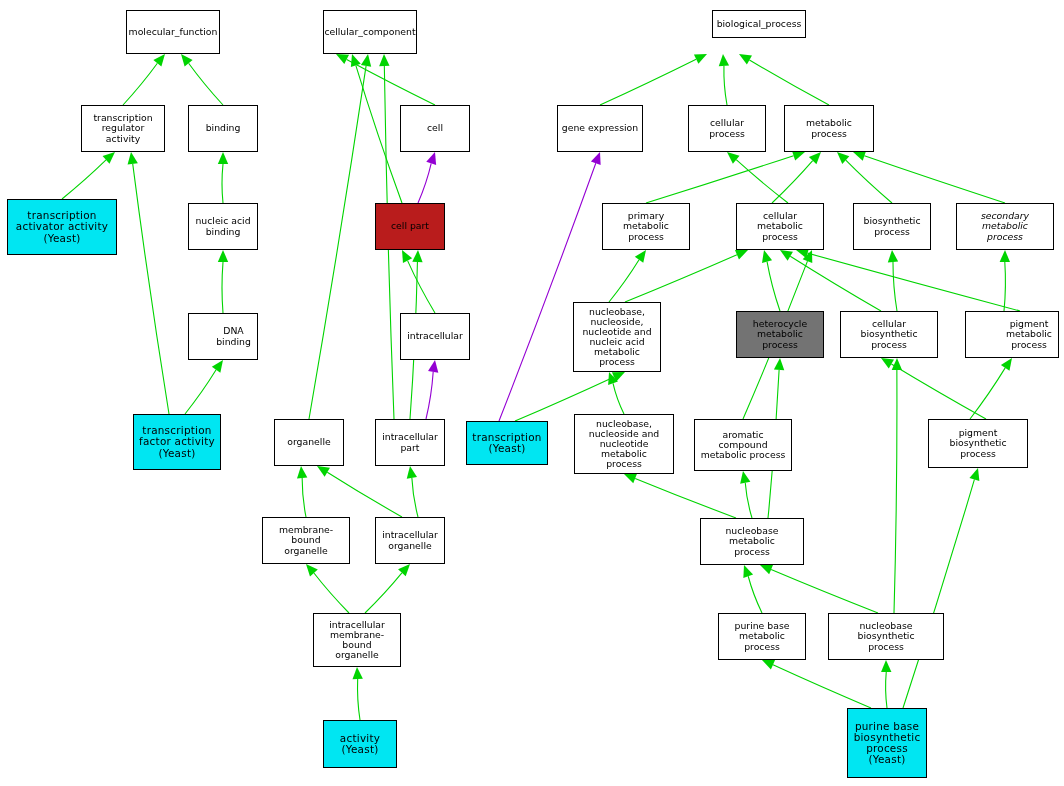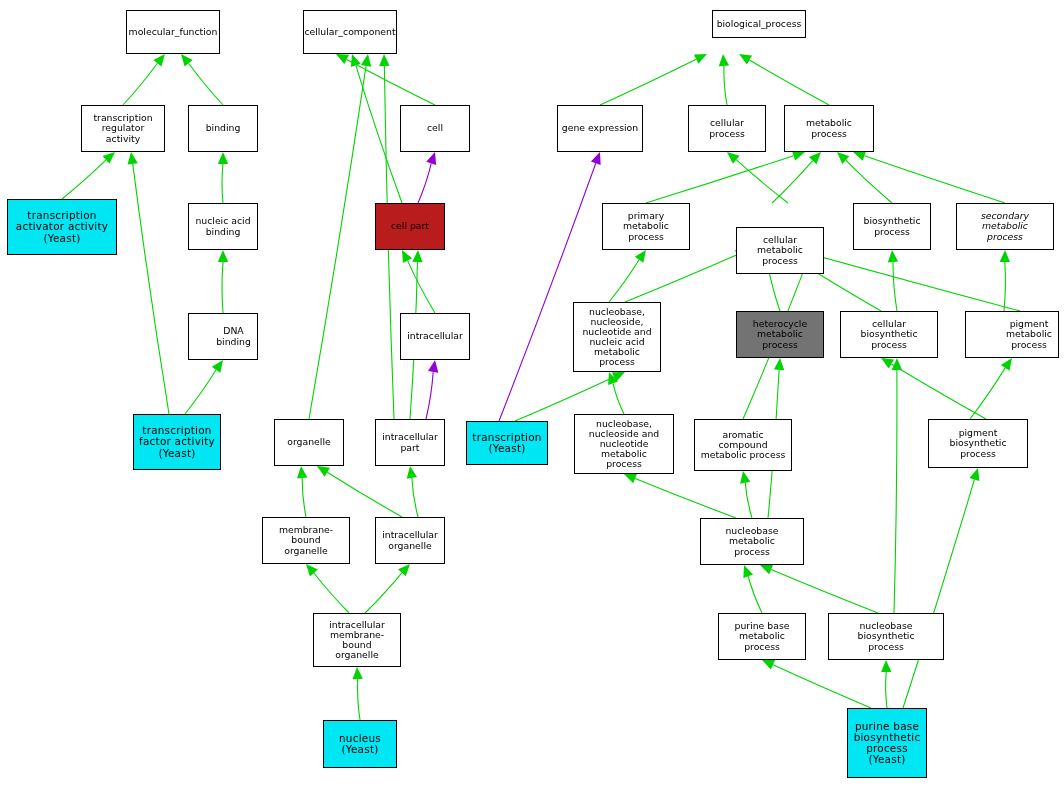--- a/index.html
+++ b/index.html
@@ -204,21 +204,21 @@
 binding</span>
       </div>
       <div class="node" style="left: 188px; top: 313px; width: 70px; height: 47px; background: rgb(255, 255, 255); border-color: rgb(0, 0, 0);">
         <span style="white-space: pre-line; margin-left: 21px;">DNA binding</span>
       </div>
       <div class="node hl" style="left: 133px; top: 414px; width: 88px; height: 56px; background: rgb(0, 230, 242); border-color: rgb(0, 0, 0);">
         <span style="white-space: pre-line;">transcription
 factor activity
 (Yeast)</span>
       </div>
-      <div class="node" style="left: 303px; top: 10px; width: 94px; height: 44px; background: rgb(255, 255, 255); border-color: rgb(0, 0, 0);">
+      <div class="node" style="left: 323px; top: 10px; width: 94px; height: 44px; background: rgb(255, 255, 255); border-color: rgb(0, 0, 0);">
         <span style="white-space: pre-line;">cellular_component</span>
       </div>
       <div class="node" style="left: 400px; top: 105px; width: 70px; height: 47px; background: rgb(255, 255, 255); border-color: rgb(0, 0, 0);">
         <span style="white-space: pre-line;">cell</span>
       </div>
       <div class="node" style="left: 375px; top: 203px; width: 70px; height: 47px; background: #b91c1c; border-color: rgb(0, 0, 0);">
         <span style="white-space: pre-line;">cell part</span>
       </div>
       <div class="node" style="left: 400px; top: 313px; width: 70px; height: 47px; background: rgb(255, 255, 255); border-color: rgb(0, 0, 0);">
         <span style="white-space: pre-line;">intracellular</span>
@@ -237,40 +237,40 @@
       <div class="node" style="left: 375px; top: 517px; width: 70px; height: 47px; background: rgb(255, 255, 255); border-color: rgb(0, 0, 0);">
         <span style="white-space: pre-line;">intracellular
 organelle</span>
       </div>
       <div class="node" style="left: 313px; top: 613px; width: 88px; height: 54px; background: rgb(255, 255, 255); border-color: rgb(0, 0, 0);">
         <span style="white-space: pre-line;">intracellular
 membrane-bound
 organelle</span>
       </div>
       <div class="node hl" style="left: 323px; top: 720px; width: 74px; height: 48px; background: rgb(0, 230, 242); border-color: rgb(0, 0, 0);">
-        <span style="white-space: pre-line;">nucleus
+        <span style="white-space: pre-line;">activity
 (Yeast)</span>
       </div>
       <div class="node" style="left: 676px; top: 10px; width: 94px; height: 28px; background: rgb(255, 255, 255); border-color: rgb(0, 0, 0); margin-left: 36px;">
         <span style="white-space: pre-line;">biological_process</span>
       </div>
       <div class="node" style="left: 557px; top: 105px; width: 86px; height: 47px; background: rgb(255, 255, 255); border-color: rgb(0, 0, 0);">
         <span style="white-space: pre-line;">gene expression</span>
       </div>
       <div class="node" style="left: 688px; top: 105px; width: 78px; height: 47px; background: rgb(255, 255, 255); border-color: rgb(0, 0, 0);">
         <span style="white-space: pre-line;">cellular process</span>
       </div>
       <div class="node" style="left: 784px; top: 105px; width: 90px; height: 47px; background: rgb(255, 255, 255); border-color: rgb(0, 0, 0);">
         <span style="white-space: pre-line;">metabolic process</span>
       </div>
       <div class="node" style="left: 602px; top: 203px; width: 88px; height: 47px; background: rgb(255, 255, 255); border-color: rgb(0, 0, 0);">
         <span style="white-space: pre-line;">primary metabolic
 process</span>
       </div>
-      <div class="node" style="left: 736px; top: 203px; width: 88px; height: 47px; background: rgb(255, 255, 255); border-color: rgb(0, 0, 0); margin-top: 24px;">
+      <div class="node" style="left: 736px; top: 203px; width: 88px; height: 47px; background: rgb(255, 255, 255); border-color: rgb(0, 0, 0);">
         <span style="white-space: pre-line;">cellular metabolic
 process</span>
       </div>
       <div class="node" style="left: 853px; top: 203px; width: 78px; height: 47px; background: rgb(255, 255, 255); border-color: rgb(0, 0, 0);">
         <span style="white-space: pre-line;">biosynthetic
 process</span>
       </div>
       <div class="node" style="left: 956px; top: 203px; width: 98px; height: 47px; background: rgb(255, 255, 255); border-color: rgb(0, 0, 0);">
         <span style="white-space: pre-line; font-style: italic;">secondary metabolic
 process</span>

